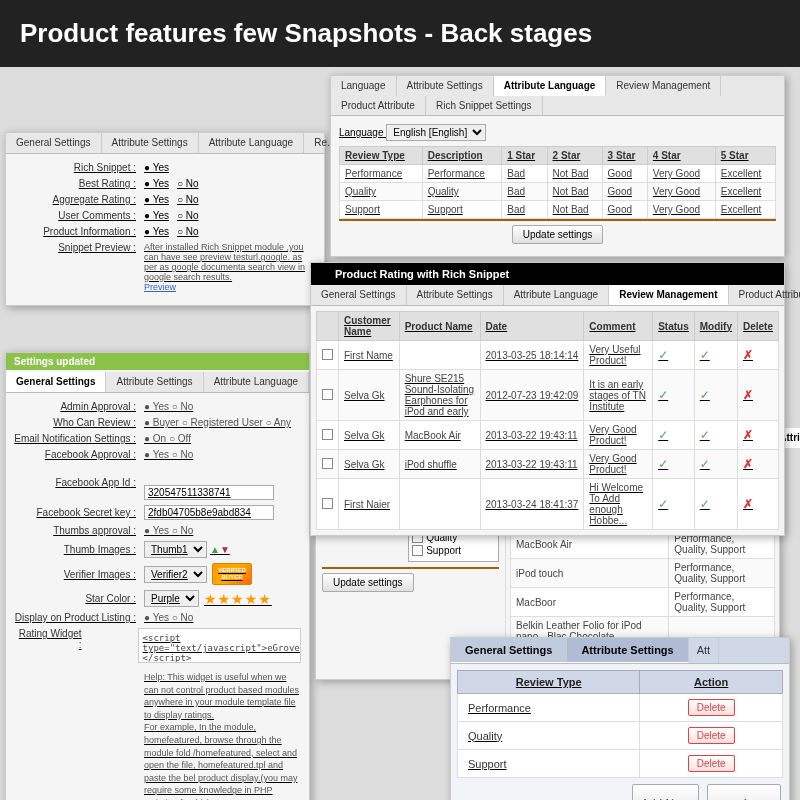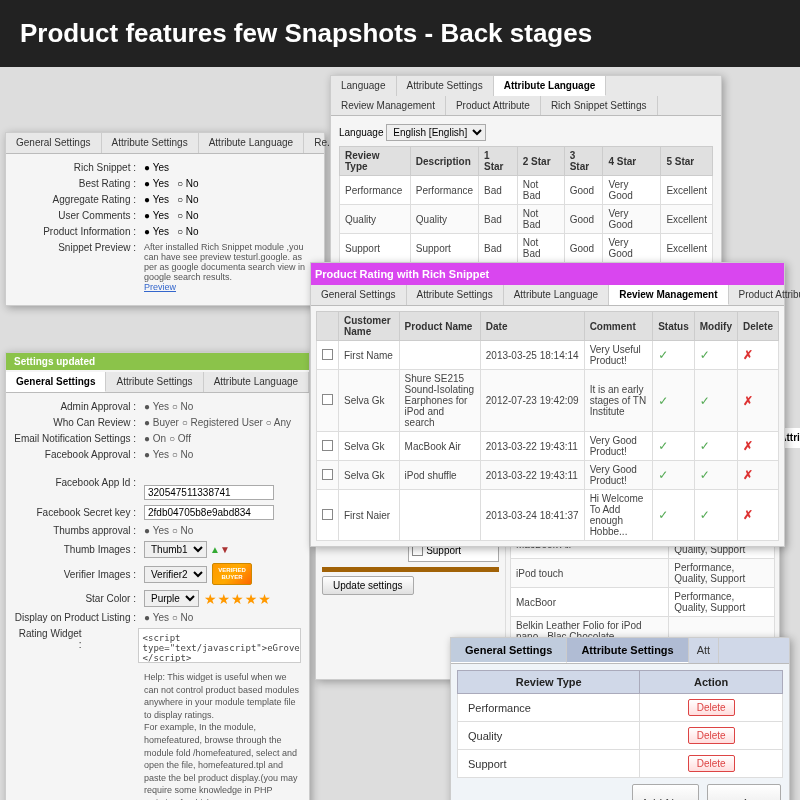--- a/index.html
+++ b/index.html
@@ -61,20 +61,21 @@
     .tab.active {
       background: #fff;
       border-bottom: 1px solid #fff;
       font-weight: bold;
       color: #000;
     }
 
     
     .panel-content {
       padding: 8px;
+      text-decoration: underline;
     }
 
     
     .form-row {
       display: flex;
       align-items: center;
       margin-bottom: 5px;
       font-size: 10px;
     }
     .form-label {
@@ -245,21 +246,21 @@
       color: #333;
       background: #fff;
     }
     .review-type-table td:last-child {
       text-align: center;
     }
 
     .update-settings-bar {
       text-align: center;
       padding: 4px;
-      border-top: 5px solid #a16207;
+      border-top: 2px solid #a16207;
     }
     .verified-img {
       width: 40px;
       height: 22px;
       background: linear-gradient(135deg, #f90 0%, #fa0 50%, #f60 100%);
       border: 1px solid #c80;
       border-radius: 2px;
       display: flex;
       align-items: center;
       justify-content: center;
@@ -292,21 +293,21 @@
   </style>
 </head>
 <body>
 
 <div class="main-title-area">
   <span class="main-title">Product features few Snapshots - Back stages</span>
 </div>
 
 <div class="collage">
 
-  <div class="panel snippet-top-panel" style="top:8px; left:330px; width:392px; z-index:3;">
+  <div class="panel snippet-top-panel" style="top:8px; left:330px; width:455px; z-index:3;">
     <div class="tab-bar">
       <div class="tab">Language</div>
       <div class="tab">Attribute Settings</div>
       <div class="tab active">Attribute Language</div>
       <div class="tab">Review Management</div>
       <div class="tab">Product Attribute</div>
       <div class="tab">Rich Snippet Settings</div>
     </div>
     <div class="panel-content">
       <div style="margin-bottom:5px; font-size:10px;">
@@ -410,21 +411,21 @@
         <span class="form-label">Snippet Preview :</span>
         <div style="flex:1; font-size:9px; color:#555;">
           After installed Rich Snippet module ,you can have see preview testurl.google. as per as google documenta search view in google search results.<br>
           <a href="#" style="color:#3366cc;">Preview</a>
         </div>
       </div>
     </div>
   </div>
 
   <div class="panel" style="top:195px; left:310px; width:475px; z-index:4;">
-    <div style="background:#d946ef; color:#fff; padding:5px 4px; font-size:11px; font-weight:bold;">Product Rating with Rich Snippet</div>
+    <div style="background:#000000; color:#fff; padding:5px 24px; font-size:11px; font-weight:bold;">Product Rating with Rich Snippet</div>
     <div class="tab-bar">
       <div class="tab">General Settings</div>
       <div class="tab">Attribute Settings</div>
       <div class="tab">Attribute Language</div>
       <div class="tab active">Review Management</div>
       <div class="tab">Product Attribute</div>
 
     </div>
     <div class="panel-content" style="padding:5px;">
       <table class="data-table">
@@ -447,21 +448,21 @@
               <td></td>
               <td style="white-space: nowrap;">2013-03-25 18:14:14</td>
               <td>Very Useful Product!</td>
               <td><span class="check-icon">✓</span></td>
               <td><span class="check-icon">✓</span></td>
               <td><span class="cross-icon">✗</span></td>
             </tr>
             <tr>
               <td><div class="checkbox-mock"></div></td>
               <td>Selva Gk</td>
-              <td>Shure SE215 Sound-Isolating Earphones for iPod and search</td>
+              <td>Shure SE215 Sound-Isolating Earphones for iPod and early</td>
               <td style="white-space: nowrap;">2012-07-23 19:42:09</td>
               <td>It is an early stages of TN Institute</td>
               <td><span class="check-icon">✓</span></td>
               <td><span class="check-icon">✓</span></td>
               <td><span class="cross-icon">✗</span></td>
             </tr>
             <tr>
               <td><div class="checkbox-mock"></div></td>
               <td>Selva Gk</td>
               <td>MacBook Air</td>

